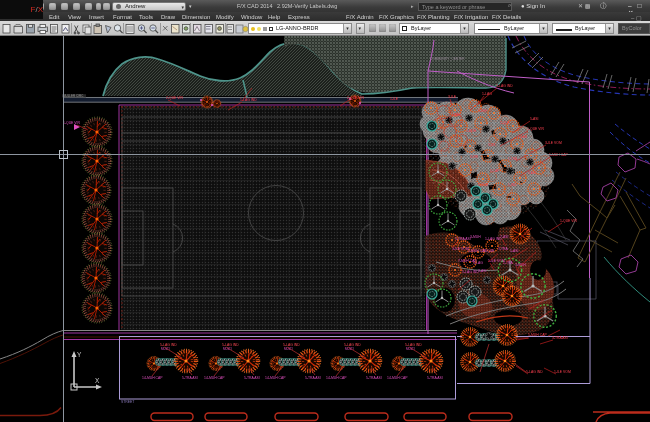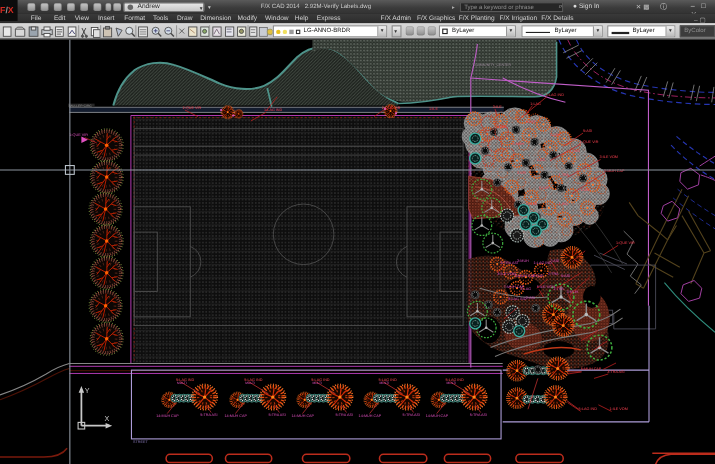--- a/index.html
+++ b/index.html
@@ -4,21 +4,21 @@
 *{margin:0;padding:0;box-sizing:border-box}
 html,body{width:650px;height:422px;overflow:hidden;background:#000;font-family:"Liberation Sans",sans-serif}
 #app{position:relative;width:650px;height:422px}
 .abs{position:absolute}
 #titlebar{left:0;top:0;width:650px;height:12px;background:linear-gradient(#5a5a5a,#3b3b3b 60%,#333)}
 #menubar{left:0;top:12px;width:650px;height:9px;background:linear-gradient(#3a3a3a,#2c2c2c)}
 #menubar span{position:absolute;top:1.5px;font-size:6px;color:#d2d2d2}
 #toolbar{left:0;top:21px;width:650px;height:15px;background:linear-gradient(#d9d9d9,#c2c2c2);border-bottom:1px solid #7e7e7e}
 .combo{position:absolute;height:11px;top:2px;background:#fff;border:1px solid #8a8a8a;font-size:5.5px;color:#111}
 .carr{position:absolute;right:0;top:0;width:8px;height:9px;background:linear-gradient(#eee,#bbb);border-left:1px solid #999;font-size:5px;color:#333;text-align:center;line-height:9px}
-#logo{left:0;top:0;width:16px;height:19px;background:#0c0c0c;z-index:10;color:#d42a20;font-weight:bold;font-size:8px;text-align:left;line-height:19px}
+#logo{left:0;top:0;width:43px;height:19px;background:#0c0c0c;z-index:10;color:#d42a20;font-weight:normal;font-size:8px;text-align:right;line-height:19px}
 .ticn{position:absolute;top:2.5px;width:7px;height:7px;border-radius:1.5px;background:linear-gradient(#c9c9c9,#8e8e8e);box-shadow:inset 0 0 1px #555}
 </style></head>
 <body>
 <div id="app">
 <div class="abs" id="titlebar">
  <span class="abs" style="left:237px;top:3px;font-size:5.5px;color:#c9c9c9">F/X CAD 2014&nbsp;&nbsp;&nbsp;2.92M-Verify Labels.dwg</span>
  <span class="abs" style="left:521px;top:3px;font-size:6px;color:#ddd">● Sign In</span>
  <span class="abs" style="left:628px;top:2px;font-size:6.5px;color:#ddd;letter-spacing:2px">– □ ✕</span>
  <span class="abs" style="left:600px;top:2px;font-size:6.5px;color:#ccc">ⓘ</span>
  <span class="abs" style="left:578px;top:2px;font-size:6px;color:#bbb">✕ ▩</span>

